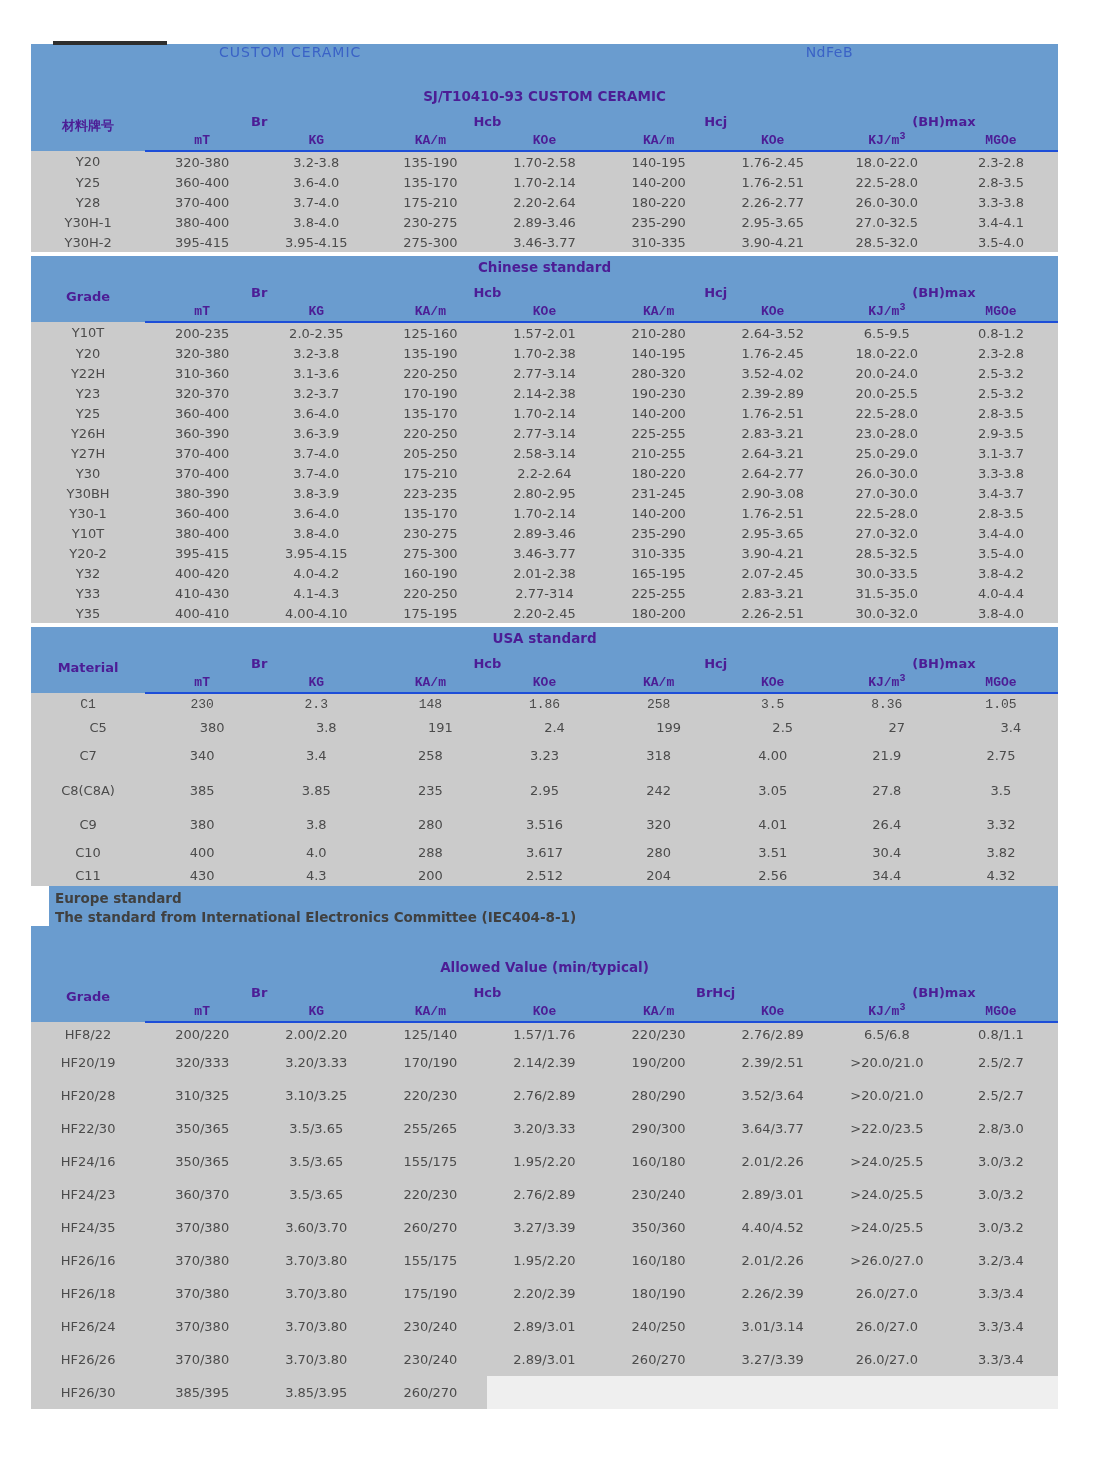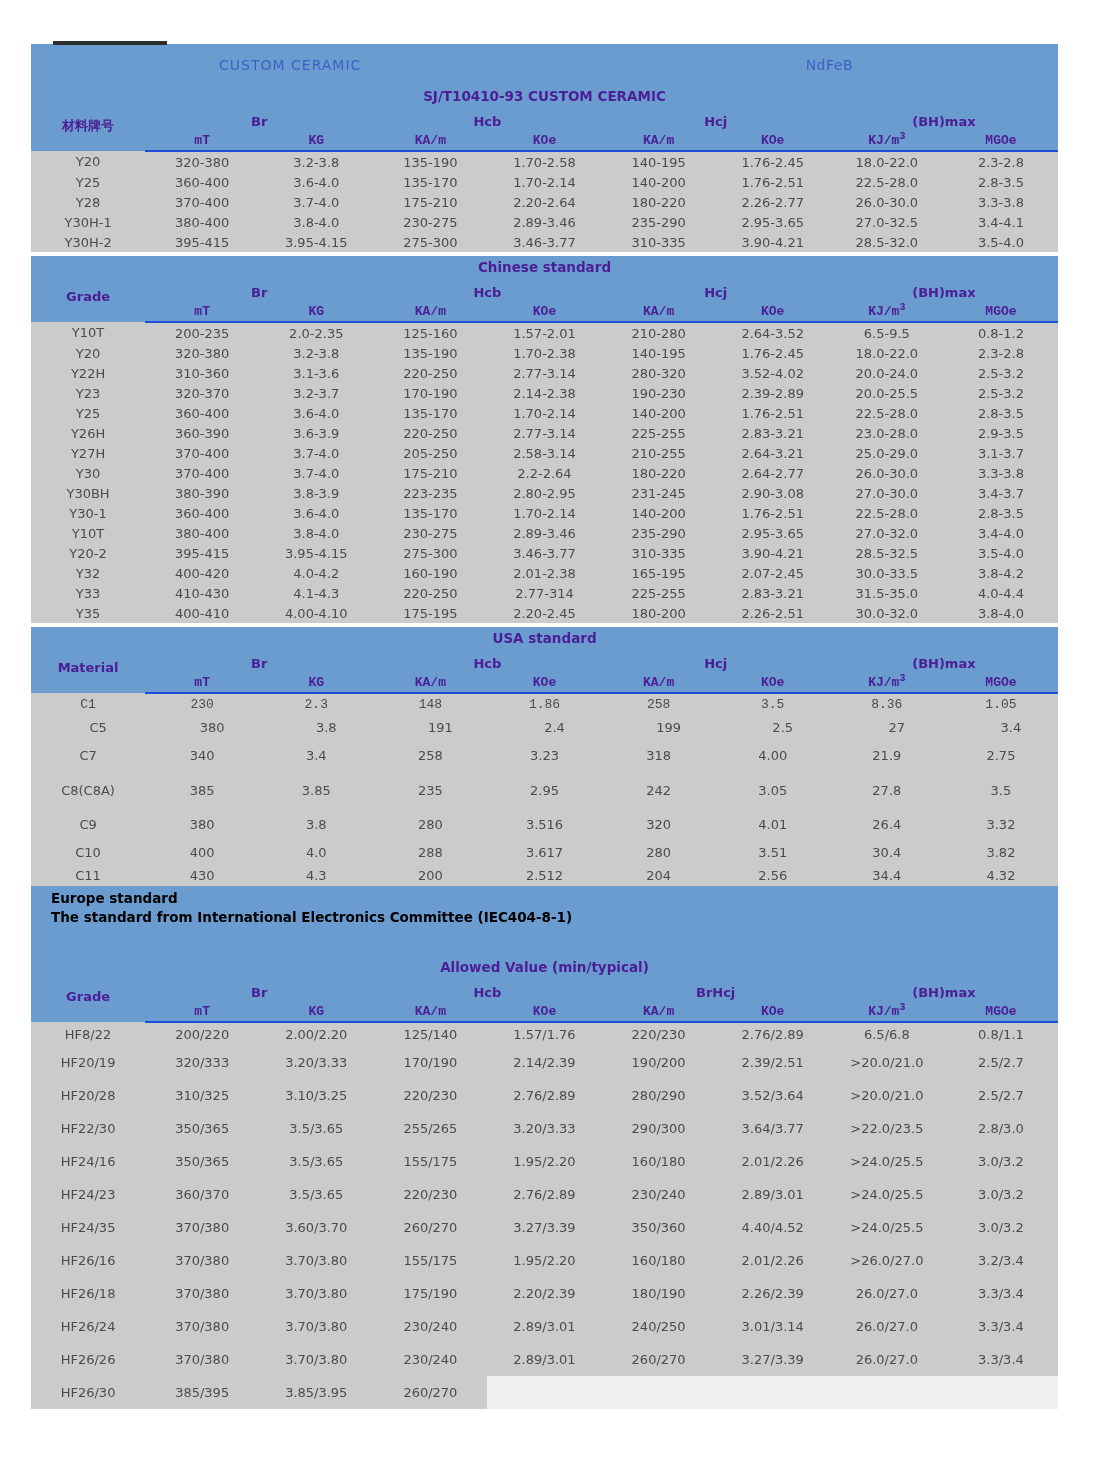--- a/index.html
+++ b/index.html
@@ -5,21 +5,21 @@
   html,body { margin:0; padding:0; background:#ffffff; }
   body {
     width:1100px; height:1464px; overflow:hidden;
     font-family:"DejaVu Sans","Liberation Sans",sans-serif;
   }
   .content { position:relative; margin:44px 0 0 31px; width:1027px; }
   .dark-strip { position:absolute; top:-3px; left:22px; width:114px; height:4px; background:#2e2e2e; }
 
   .linkbar {
     background:#6a9ccf; height:41px;
-    display:flex; align-items:center;
+    display:flex; align-items:flex-start;
   }
   .toplink {
     color:#3a62c6; font-size:14px; letter-spacing:1px;
     text-decoration:none; cursor:pointer; font-weight:500;
   }
   .toplink.first { margin-left:188px; }
   .toplink.second { margin-left:auto; margin-right:205px; letter-spacing:0.5px; }
 
   table.tbl { border-collapse:collapse; width:100%; table-layout:fixed; }
   .tbl td { text-align:center; font-size:13px; padding:0; overflow:hidden; white-space:nowrap; }
@@ -44,22 +44,22 @@
   .tbl-usa tbody tr:nth-child(5) td { height:30px;margin-top:12px; }
   .tbl-usa tbody tr:nth-child(6) td { height:26px; }
   .tbl-usa tbody tr:nth-child(7) td { height:21px; }
 
   
   .tbl-allowed tr.title-row td { padding-top:30px; }
   .tbl-allowed tbody tr td { height:33px; }
   .tbl-allowed tbody tr:nth-child(1) td { height:23px; }
 
   .europe {
-    background:#6a9ccf; color:#000000; font-weight:bold;
-    font-size:13.5px; line-height:18.5px; padding:3px 0 0 20px;
+    background:#6a9ccf; color:#404040; font-weight:bold;
+    font-size:13.5px; line-height:18.5px; padding:3px 0 0 6px;margin-left:18px;
   }
 </style>
 </head>
 <body>
 
 <div class="content">
   <div class="dark-strip"></div>
 
   <div class="linkbar">
     <a class="toplink first">CUSTOM CERAMIC</a>

